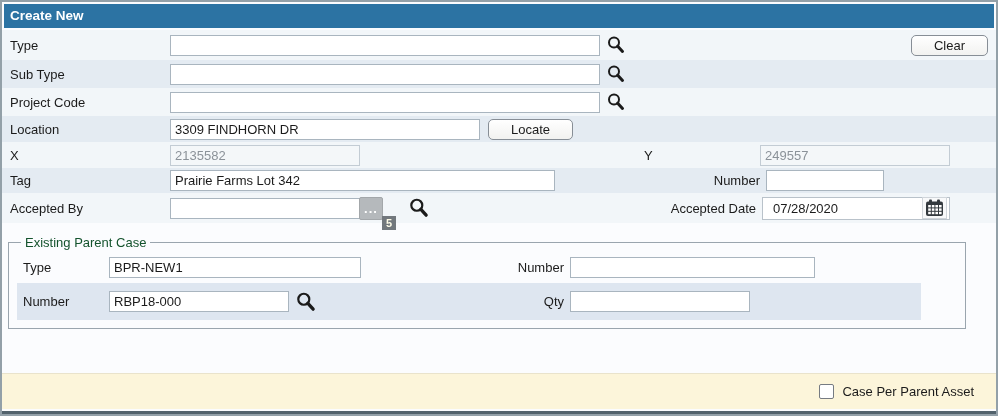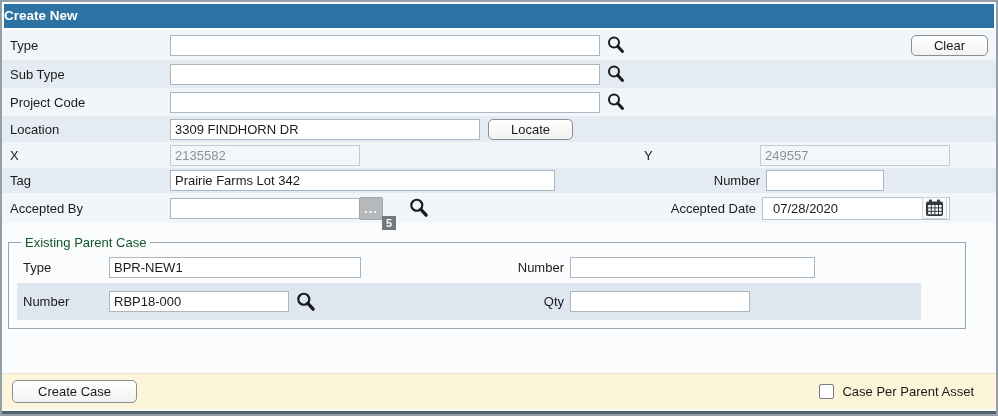--- a/index.html
+++ b/index.html
@@ -11,21 +11,21 @@
     border:2px solid #93a0a8;
     background:#fbfcfe;
     display:flex; flex-direction:column;
     overflow:hidden;
   }
 
   .titlebar {
     margin:2px; height:24px; line-height:24px;
     background:#2c73a3; color:#fff;
     font-weight:bold; font-size:13.5px;
-    flex:0 0 auto;
+    padding-left:6px; flex:0 0 auto;
   }
 
   .main { flex:1 1 auto; background:#fbfcfe; }
 
   .row { display:flex; align-items:center; padding-left:8px; }
   .row.light { background:#f2f6f9; }
   .row.dark  { background:#e4ebf2; }
   .h30{height:30px}.h28{height:28px}.h26{height:26px}.h25{height:25px}.h27{height:27px}
 
   .lbl { width:160px; flex:0 0 auto; }
@@ -248,21 +248,20 @@
           </span>
         </span>
         <span class="frlbl">Qty</span>
         <input class="inp w180" type="text" value="" style="">
       </div>
     </fieldset>
 
   </div>
 
   <div class="footer">
-    <button class="btn btn-create">Create Case</button>
     <span class="chkgroup">
       <input type="checkbox" class="chk" style="">
       <span>Case Per Parent Asset</span>
     </span>
   </div>
 
   <div class="bottom-strip"></div>
 
 </div>
 

